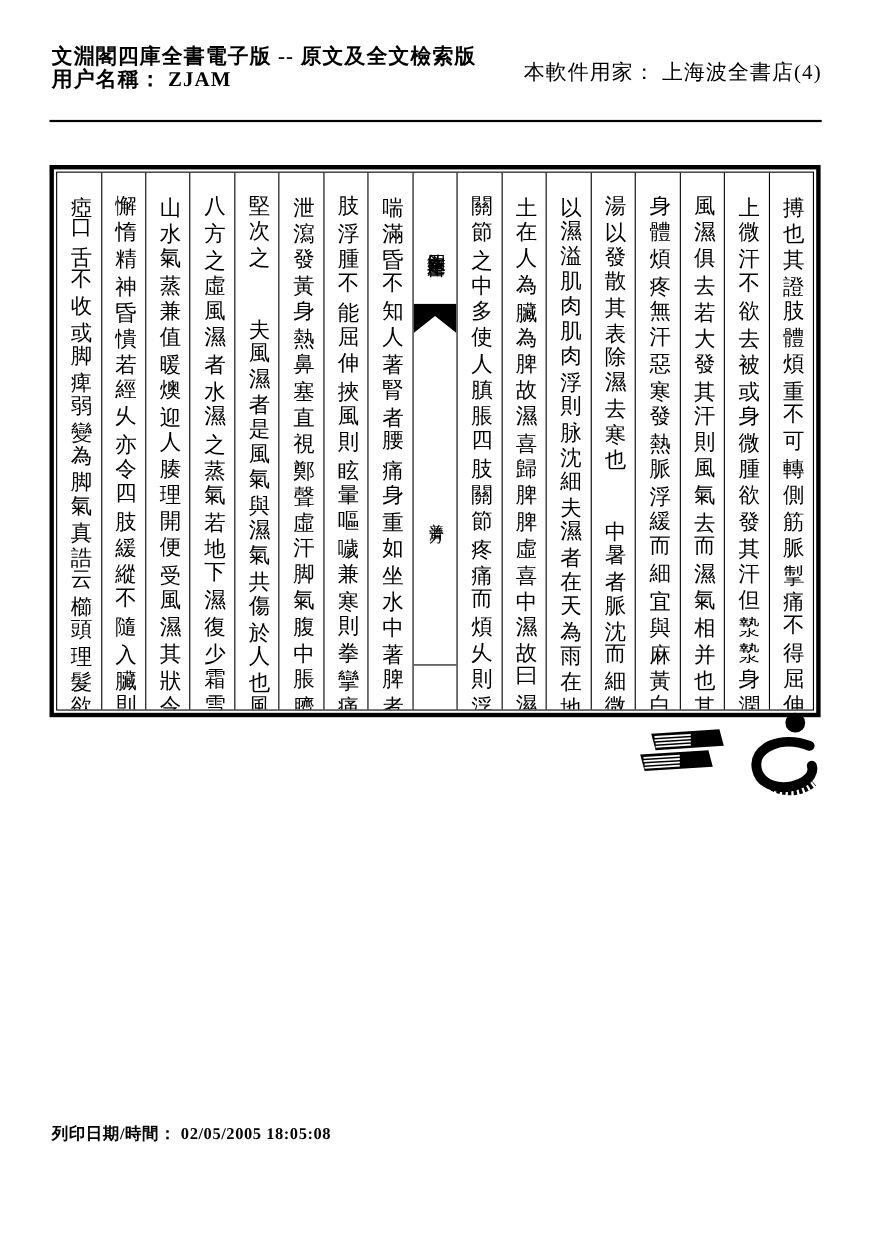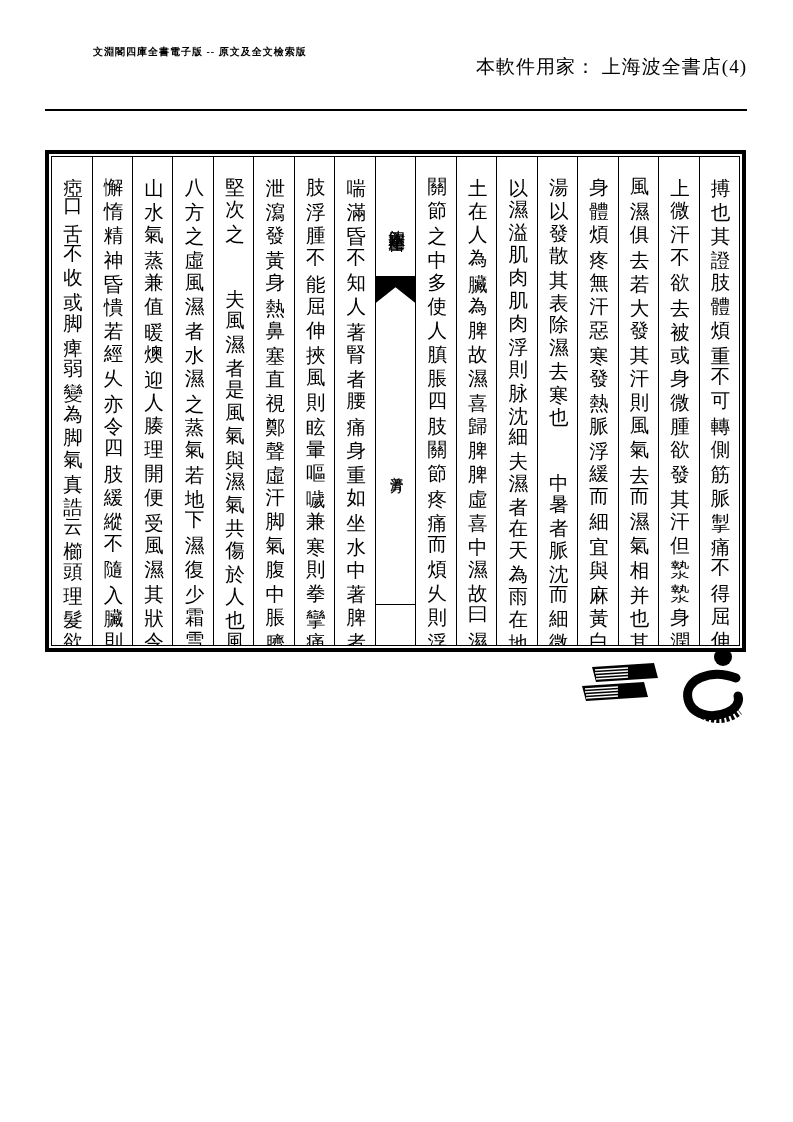--- a/index.html
+++ b/index.html
@@ -3,23 +3,22 @@
 <meta charset="utf-8">
 <style>
   html,body{margin:0;padding:0;}
   body{
     width:793px;height:1122px;position:relative;background:#ffffff;
     font-family:"Liberation Serif", serif;color:#000;overflow:hidden;
   }
   
   .header-left{
     position:absolute;left:47px;top:41px;
-    font-weight:bold;font-size:10px;line-height:21px;letter-spacing:1px;
+    font-weight:bold;font-size:19px;line-height:21px;letter-spacing:1px;
     font-family:"Liberation Serif", serif;
-    margin-left:46px;
   }
   .header-right{
     position:absolute;right:46px;top:48px;
     font-size:19px;line-height:37px;letter-spacing:1px;text-align:left;
   }
   .header-rule{
     position:absolute;left:45px;top:109px;width:702px;height:2px;background:#000;
   }
   
   .frame{
@@ -67,20 +66,21 @@
   .footer{
     position:absolute;left:47px;top:1021px;
     font-weight:bold;font-size:15px;line-height:20px;letter-spacing:0.5px;
   }
 </style>
 </head>
 <body>
 
 <div class="header-left">
   <div>文淵閣四庫全書電子版 -- 原文及全文檢索版</div>
+  <div>用户名稱： ZJAM</div>
 </div>
 <div class="header-right">
   <div>本軟件用家： 上海波全書店(4)</div>
 </div>
 <div class="header-rule"></div>
 
 <div class="frame">
   <div class="frame-inner">
     <div class="tcol">搏也其證肢體煩重不可轉側筋脈掣痛不得屈伸額</div>
     <div class="tcol">上微汗不欲去被或身微腫欲發其汗但漐漐身潤則</div>
@@ -130,13 +130,14 @@
 <div class="swirl-logo">
   <svg width="72" height="88" viewBox="0 0 72 88" xmlns="http://www.w3.org/2000/svg">
     <circle cx="47" cy="11" r="9" fill="#000"></circle>
     <path d="M60 32 C34 22 8 34 12 53 C15 68 34 74 52 66 C60 62 64 56 62 50" fill="none" stroke="#000" stroke-width="9" stroke-linecap="round"></path>
     <path d="M18 64 C30 76 50 78 64 66" fill="none" stroke="#000" stroke-width="6" stroke-dasharray="3 2"></path>
     <path d="M26 38 C22 46 24 56 32 60" fill="none" stroke="#fff" stroke-width="3"></path>
   </svg>
 </div>
 
 <div class="footer">
+  <div>列印日期/時間： 02/05/2005 18:05:08</div>
 </div>
 
 </body></html>

